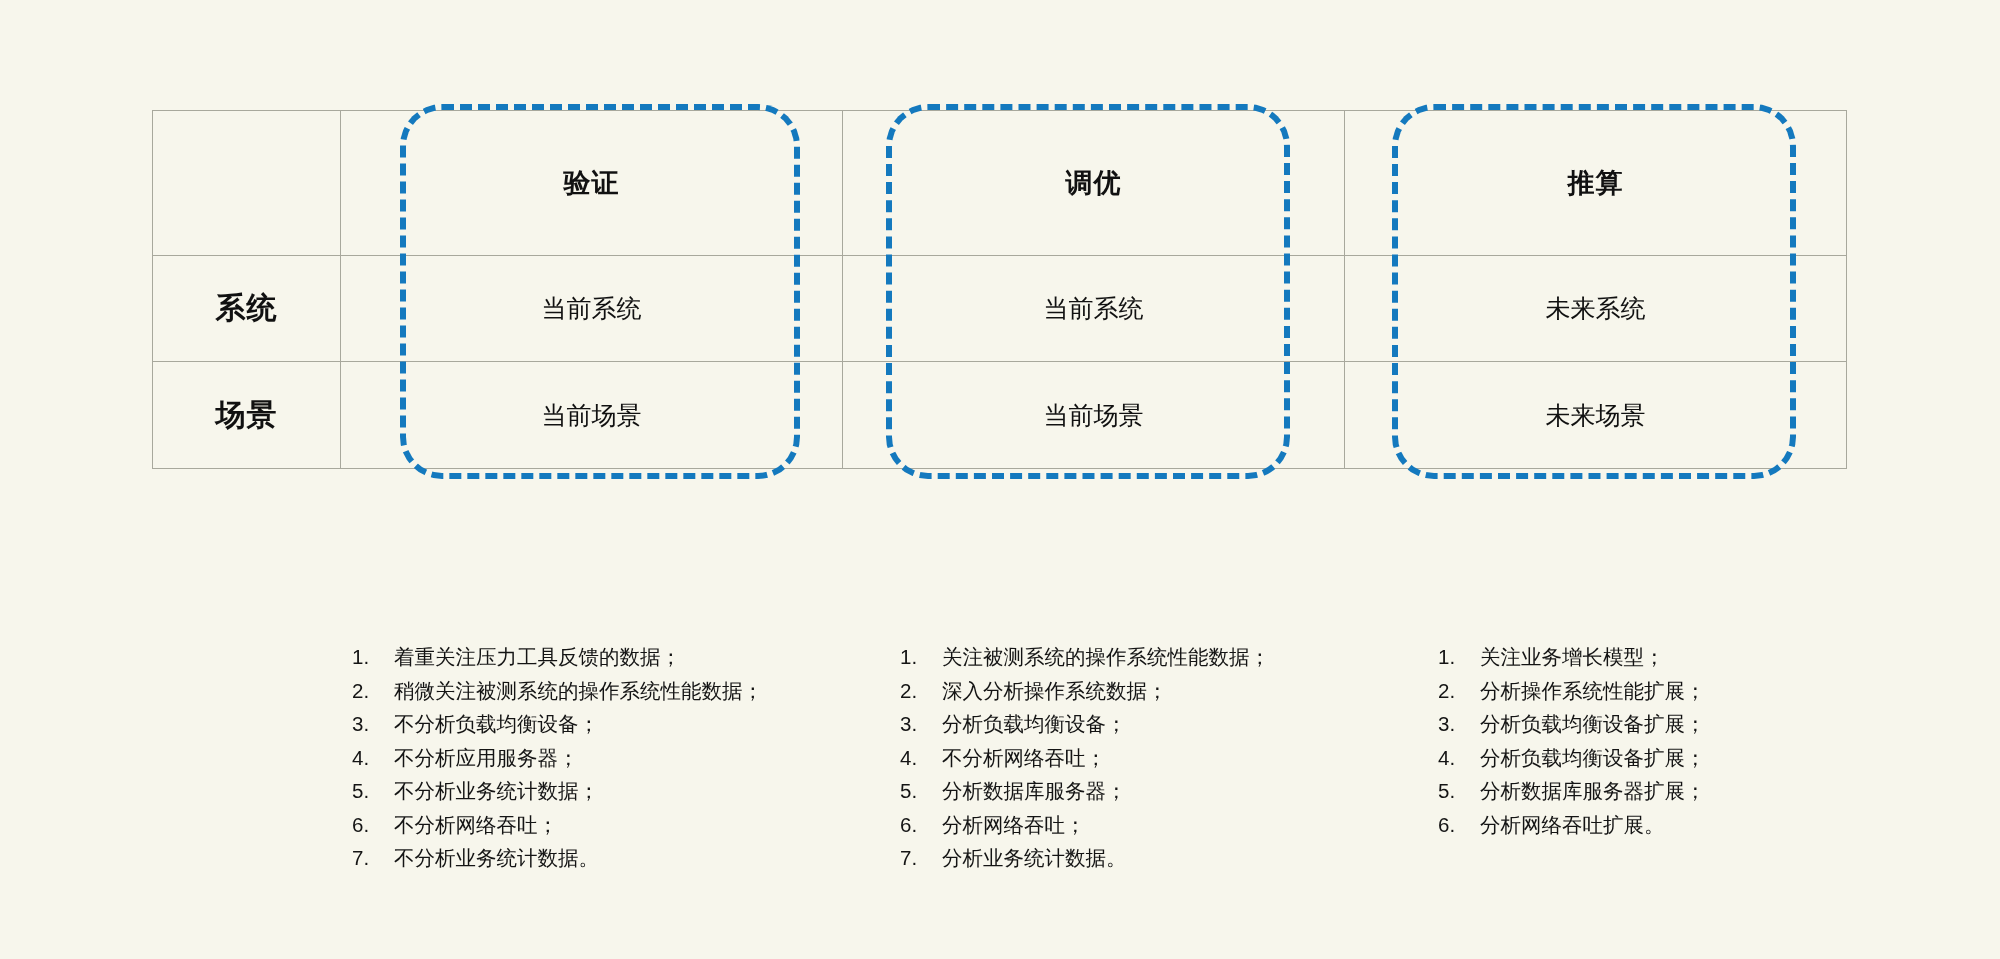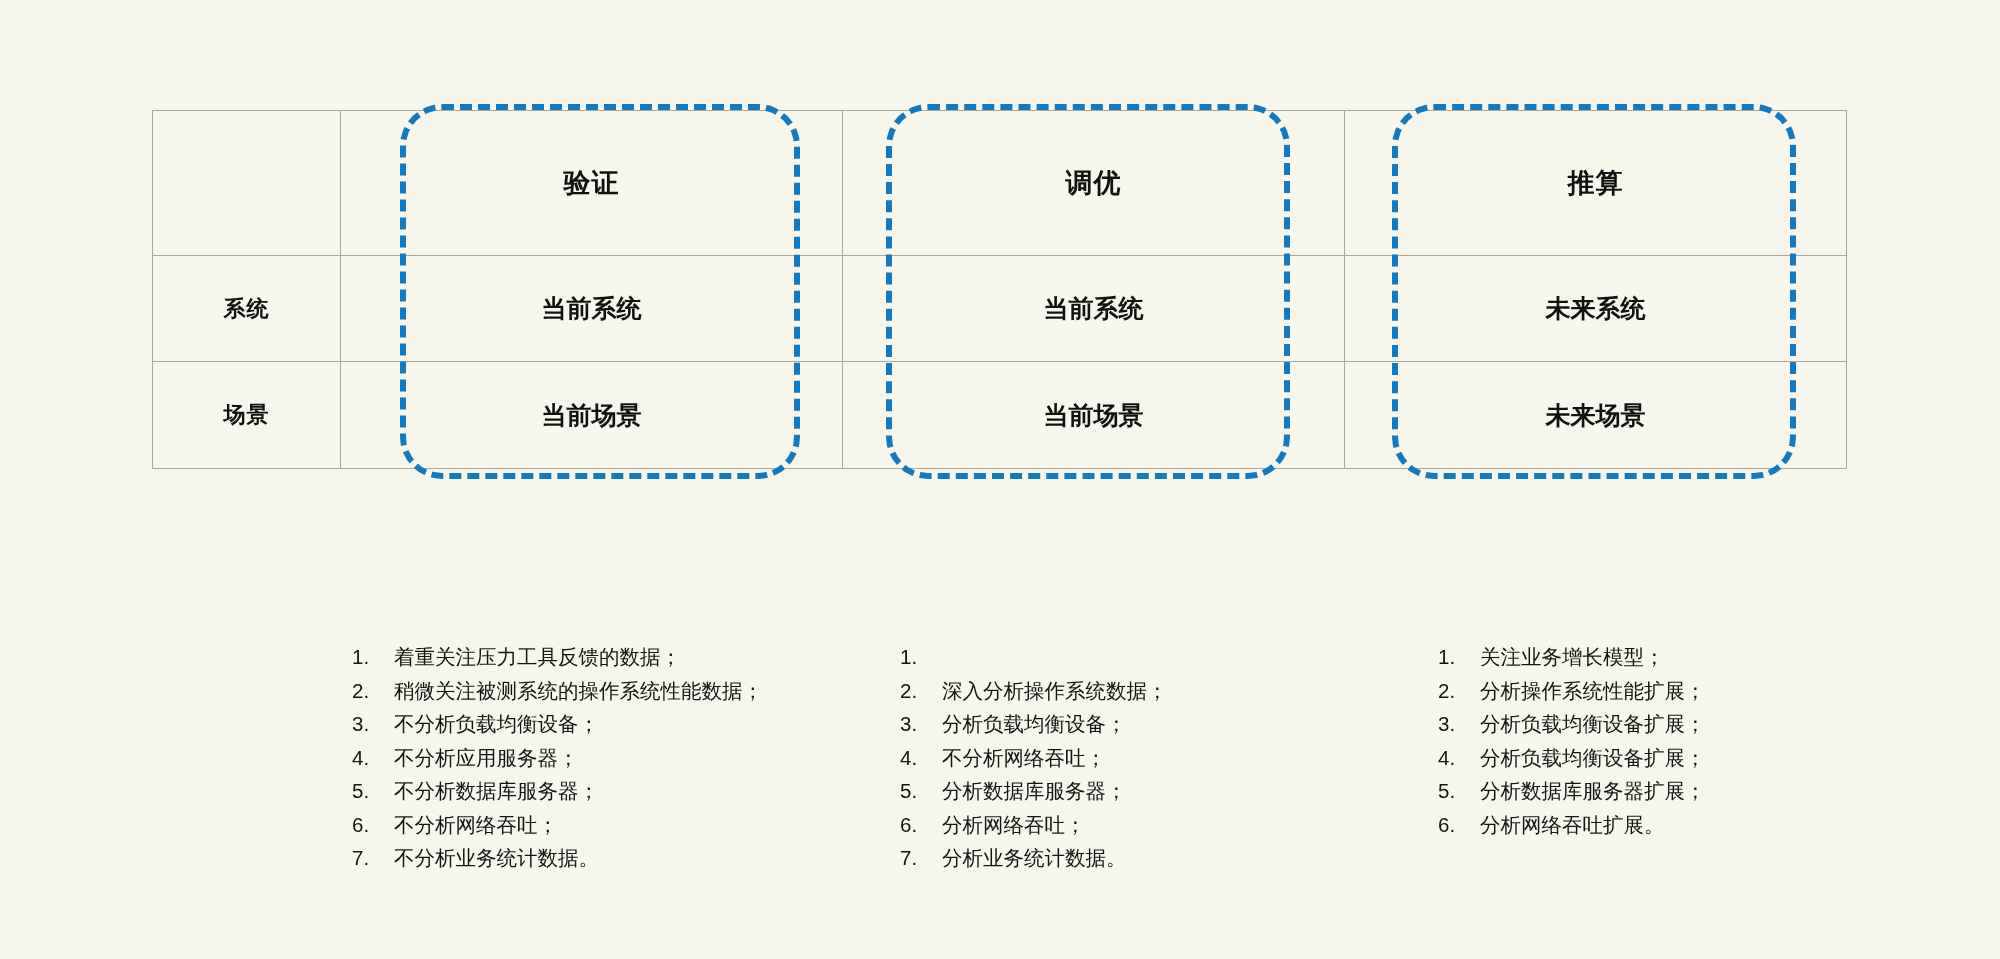--- a/index.html
+++ b/index.html
@@ -33,34 +33,34 @@
     border-collapse: collapse;
     table-layout: fixed;
     background: transparent;
     padding-left: 17px;
   }
   .matrix-table td {
     border: 1px solid #a8a89c;
     text-align: center;
     vertical-align: middle;
     font-size: 25px;
-    font-weight: 700;
+    font-weight: 400;
     color: #111;
     background: transparent;
     padding: 0;
   }
   .col-label { width: 188px; }
   .col-data  { width: 502px; }
 
   tr.header-row td { height: 112px; }
   tr.body-row   td { height: 82px; }
 
   td.rowhead {
     font-weight: bold;
-    font-size: 22px;
+    font-size: 30px;
     letter-spacing: 1px;
   }
   td.colhead {
     font-weight: bold;
     font-size: 27px;
     letter-spacing: 1px;
   }
   td.empty-corner { }
 
   
@@ -169,37 +169,38 @@
         <li class="note-item">
           <span class="note-num">3.</span>
           <span class="note-text">不分析负载均衡设备；</span>
         </li>
         <li class="note-item">
           <span class="note-num">4.</span>
           <span class="note-text">不分析应用服务器；</span>
         </li>
         <li class="note-item">
           <span class="note-num">5.</span>
-          <span class="note-text">不分析数据库服务器；</span>
+          <span class="note-text">不分析业务统计数据；</span>
         </li>
         <li class="note-item">
           <span class="note-num">6.</span>
           <span class="note-text">不分析网络吞吐；</span>
         </li>
         <li class="note-item">
           <span class="note-num">7.</span>
           <span class="note-text">不分析业务统计数据。</span>
         </li>
       </ul>
     </div>
 
     <div class="note-col" id="note-col-2">
       <ul class="note-list">
         <li class="note-item">
           <span class="note-num">1.</span>
+          <span class="note-text">关注被测系统的操作系统性能数据；</span>
         </li>
         <li class="note-item">
           <span class="note-num">2.</span>
           <span class="note-text">深入分析操作系统数据；</span>
         </li>
         <li class="note-item">
           <span class="note-num">3.</span>
           <span class="note-text">分析负载均衡设备；</span>
         </li>
         <li class="note-item">

